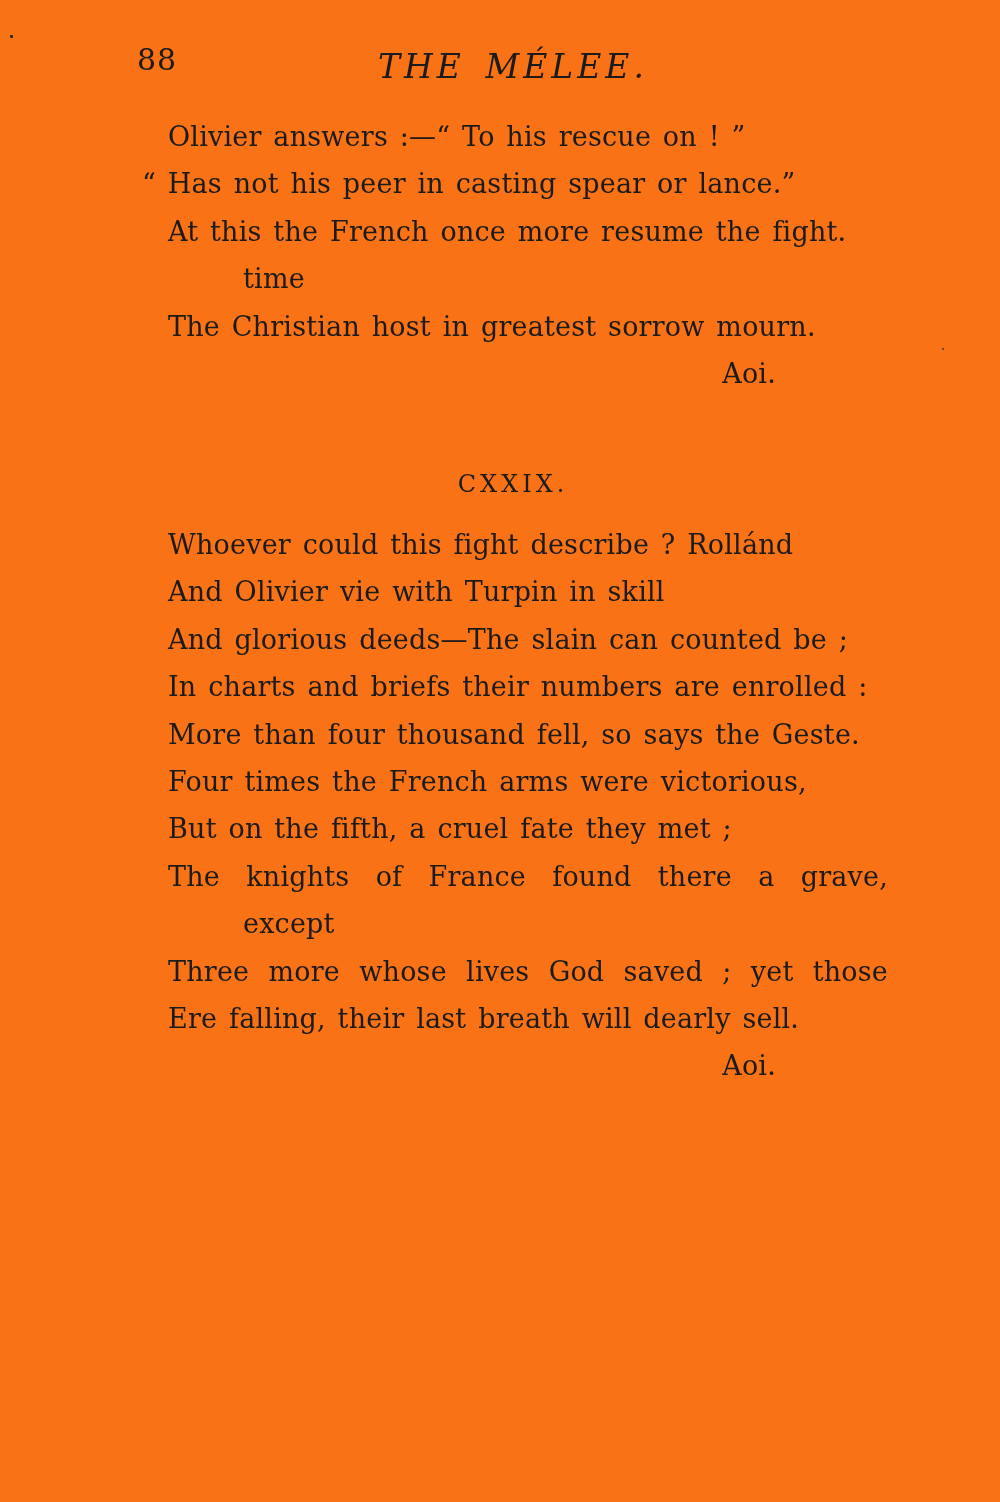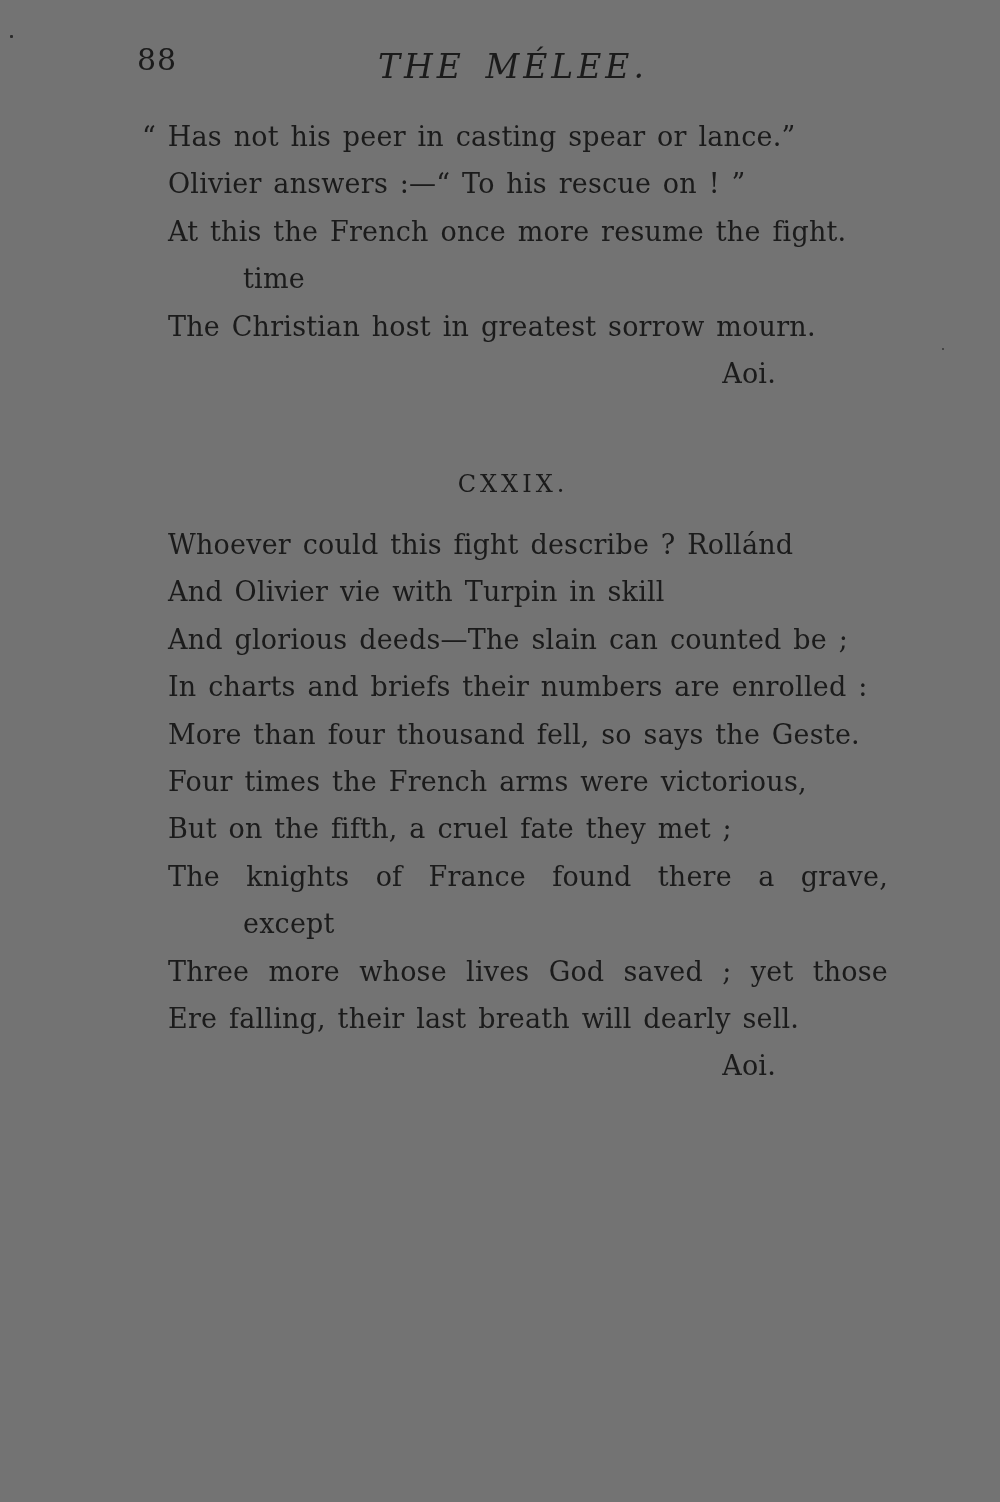--- a/index.html
+++ b/index.html
@@ -4,21 +4,21 @@
 <style>
   html, body {
     margin: 0;
     padding: 0;
     background: #ffffff;
   }
   .page {
     position: relative;
     width: 1000px;
     height: 1502px;
-    background: #737373;
+    background: #f97316;
     overflow: hidden;
     font-family: "DejaVu Serif", "Liberation Serif", serif;
     color: #1b1b1b;
   }
 
   
   .header {
     position: absolute;
     left: 0; top: 0;
     width: 100%;
@@ -101,22 +101,22 @@
 <body>
 
 <div class="page">
 
   <div class="header">
     <span class="page-number">88</span>
     <span class="running-title">THE MÉLEE.</span>
   </div>
 
   <div class="stanza stanza-1">
+    <div class="line">Olivier answers :—“ To his rescue on ! ”</div>
     <div class="line hang">“ Has not his peer in casting spear or lance.”</div>
-    <div class="line">Olivier answers :—“ To his rescue on ! ”</div>
     <div class="line">At this the French once more resume the fight.</div>
     <div class="line wrap">time</div>
     <div class="line">The Christian host in greatest sorrow mourn.</div>
     <div class="line aoi">Aoi.</div>
   </div>
 
   <div class="section-heading">CXXIX.</div>
 
   <div class="stanza stanza-2">
     <div class="line">Whoever could this fight describe ? Rollánd</div>

